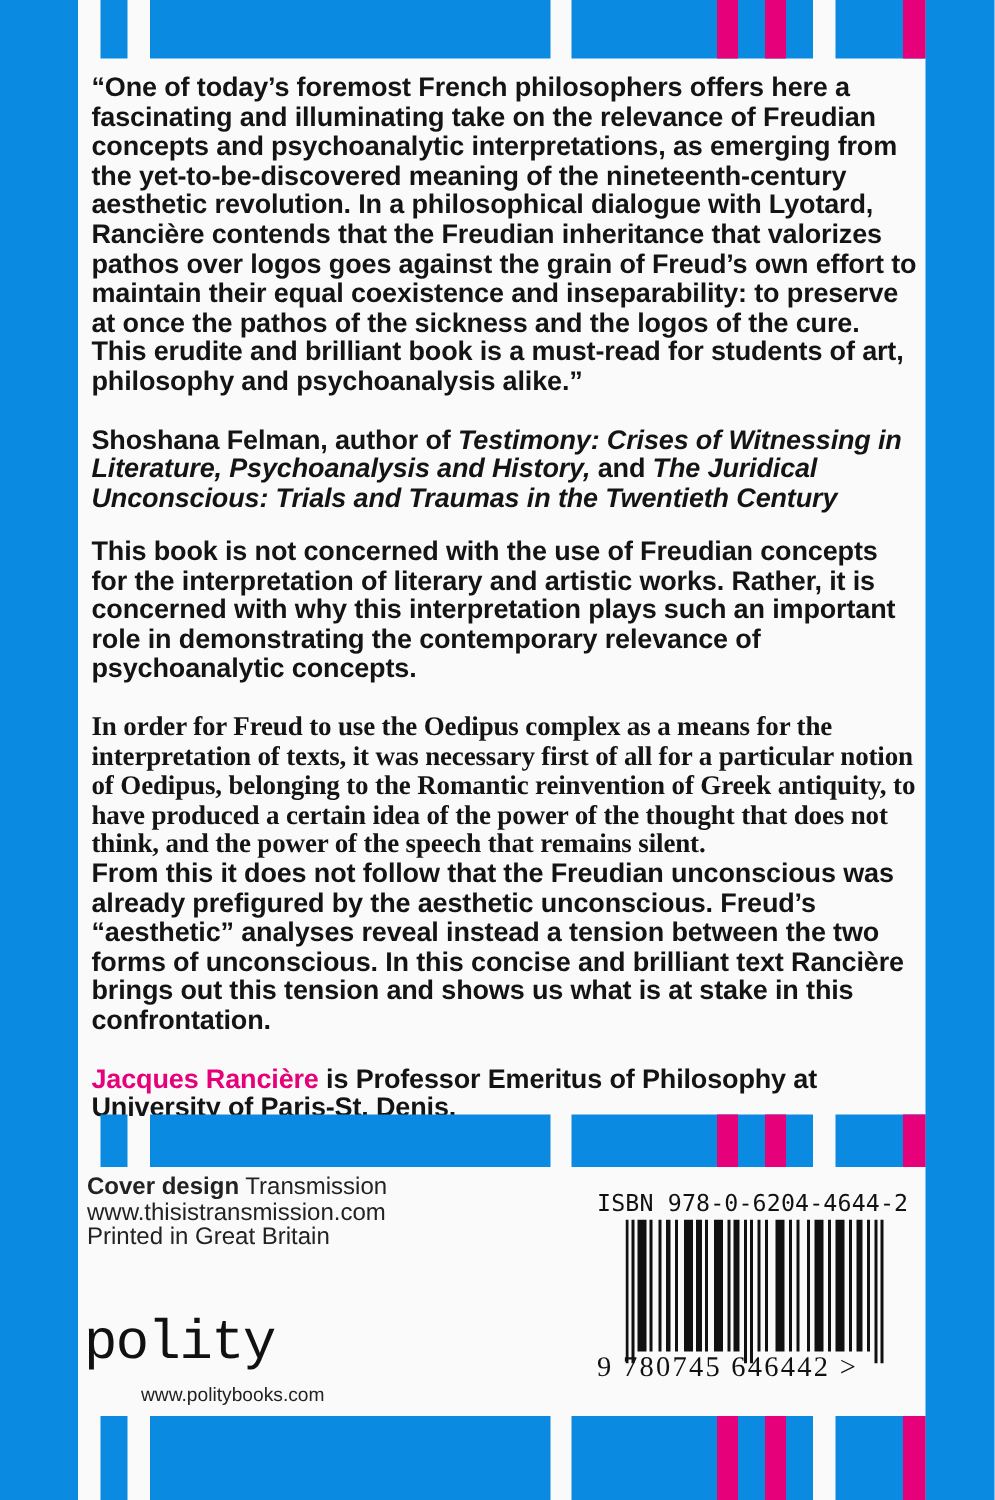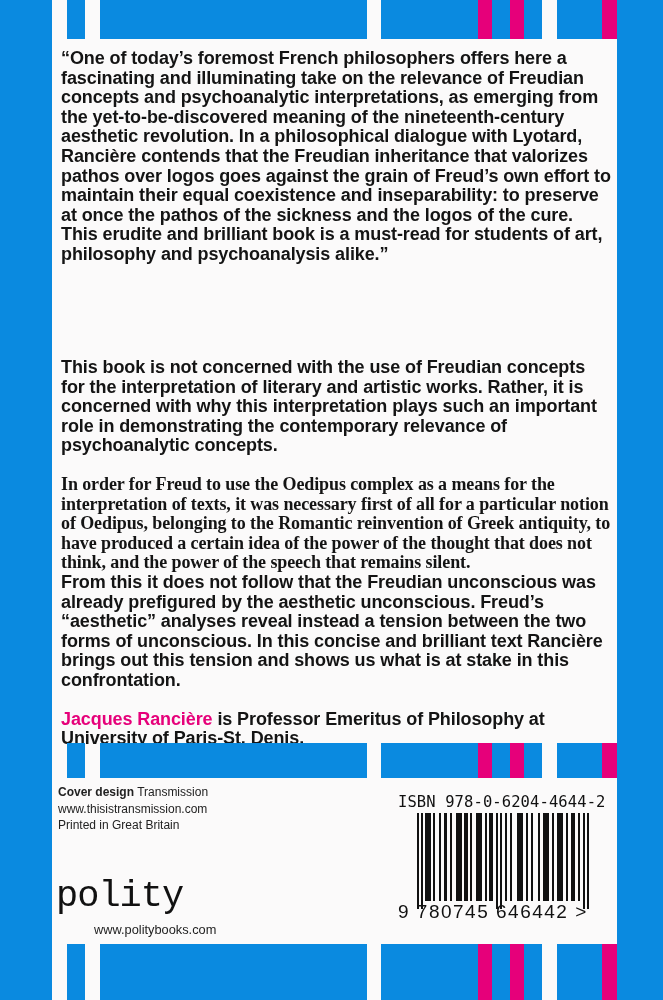--- a/index.html
+++ b/index.html
@@ -5,45 +5,48 @@
   html, body { margin:0; padding:0; }
   body { width:663px; height:1000px; position:relative; overflow:hidden; background:#0a8ae0; font-family:"Liberation Sans", sans-serif; }
   .panel { position:absolute; left:52px; top:0; width:565px; height:1000px; background:#fbfafa; }
   .band { position:absolute; left:52px; width:565px; }
   .blk { position:absolute; top:0; height:100%; background:#0a8ae0; }
   .mg { position:absolute; top:0; height:100%; background:#e6007a; }
   .txt { position:absolute; left:61px; width:552px; color:#141414; font-weight:bold; font-size:18px; line-height:19.6px; letter-spacing:-0.1px; }
   .txt p { margin:0; }
   .ital { font-style:italic; }
   .pink { color:#e6007a; }
-  .small { position:absolute; left:58px; font-size:12px; line-height:16.5px; color:#222; }
+  .small { position:absolute; left:58px; font-size:16px; line-height:16.5px; color:#222; }
   .small b { font-weight:bold; }
   .logo { position:absolute; left:56px; top:875px; font-size:37px; letter-spacing:-1px; color:#111; font-weight:normal;font-family:Liberation Mono, monospace; }
   .polurl { position:absolute; left:58px; top:922px; font-size:12.8px; color:#222;margin-left:36px; }
   .isbn { position:absolute; left:398px; top:793px; font-family:"DejaVu Sans Mono", monospace; font-size:15.5px; color:#111; letter-spacing:0.1px; }
   .bars { position:absolute; left:417px; top:813px; width:173px; height:96px; }
-  .digits { position:absolute; left:398px; top:901px; font-family:Liberation Sans, sans-serif; font-size:19px; color:#111; letter-spacing:1.5px; }
+  .digits { position:absolute; left:398px; top:901px; font-family:Liberation Serif, serif; font-size:19px; color:#111; letter-spacing:1.5px; }
 </style>
 </head>
 <body>
 
 <div class="panel"></div>
 
 <div class="band" style="top:0;height:39px;">
   <div class="blk" style="left:15px;width:18px;"></div>
   <div class="blk" style="left:48px;width:267px;"></div>
   <div class="blk" style="left:329px;width:161px;"></div>
   <div class="mg" style="left:426px;width:14px;"></div>
   <div class="mg" style="left:458px;width:14px;"></div>
   <div class="blk" style="left:505px;width:60px;"></div>
   <div class="mg" style="left:550px;width:15px;"></div>
 </div>
 
 <div class="txt" style="top:49px;">
   <p>“One of today’s foremost French philosophers offers here a fascinating and illuminating take on the relevance of Freudian concepts and psychoanalytic interpretations, as emerging from the yet-to-be-discovered meaning of the nineteenth-century aesthetic revolution. In a philosophical dialogue with Lyotard, Rancière contends that the Freudian inheritance that valorizes pathos over logos goes against the grain of Freud’s own effort to maintain their equal coexistence and inseparability: to preserve at once the pathos of the sickness and the logos of the cure. This erudite and brilliant book is a must-read for students of art, philosophy and psychoanalysis alike.”</p>
+  <p style="margin-top:19px;">
+    <span>Shoshana Felman, author of </span><span class="ital">Testimony: Crises of Witnessing in Literature, Psychoanalysis and History,</span><span> and </span><span class="ital">The Juridical Unconscious: Trials and Traumas in the Twentieth Century</span>
+  </p>
 </div>
 
 <div class="txt" style="top:358px;">
   <p>This book is not concerned with the use of Freudian concepts for the interpretation of literary and artistic works. Rather, it is concerned with why this interpretation plays such an important role in demonstrating the contemporary relevance of psychoanalytic concepts.</p>
   <p style="margin-top:19px;font-family:Liberation Serif, serif;">In order for Freud to use the Oedipus complex as a means for the interpretation of texts, it was necessary first of all for a particular notion of Oedipus, belonging to the Romantic reinvention of Greek antiquity, to have produced a certain idea of the power of the thought that does not think, and the power of the speech that remains silent.</p>
   <p style="">From this it does not follow that the Freudian unconscious was already prefigured by the aesthetic unconscious. Freud’s “aesthetic” analyses reveal instead a tension between the two forms of unconscious. In this concise and brilliant text Rancière brings out this tension and shows us what is at stake in this confrontation.</p>
   <p style="margin-top:19px;">
     <span class="pink">Jacques Rancière</span><span> is Professor Emeritus of Philosophy at University of Paris-St. Denis.</span>
   </p>
 </div>

